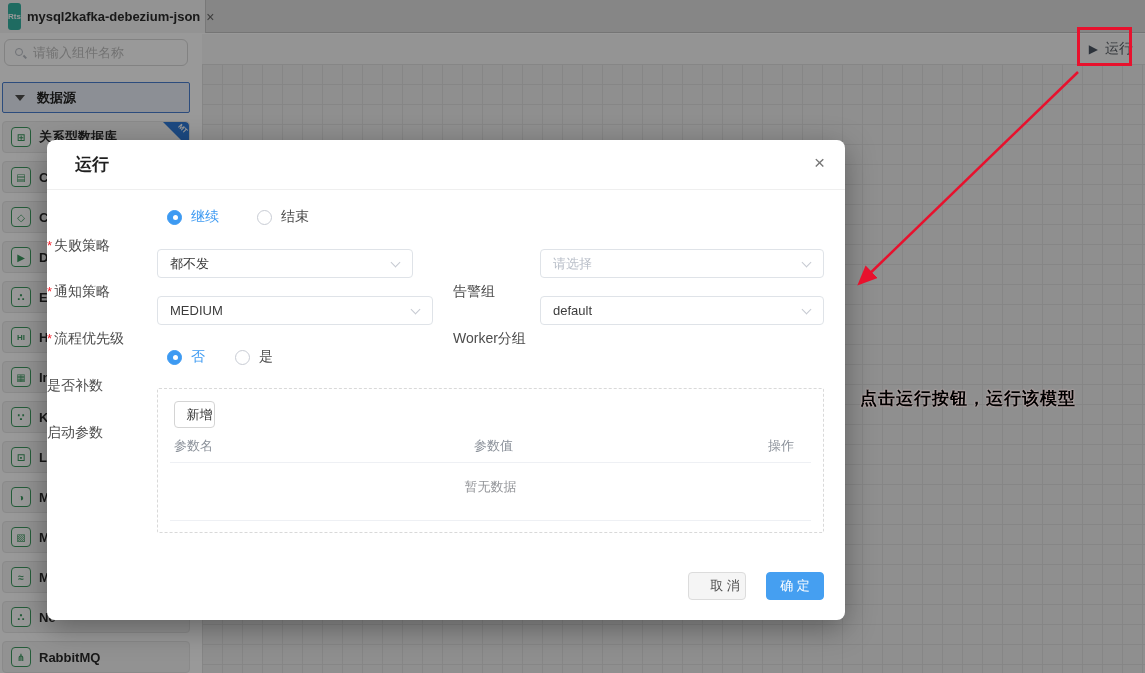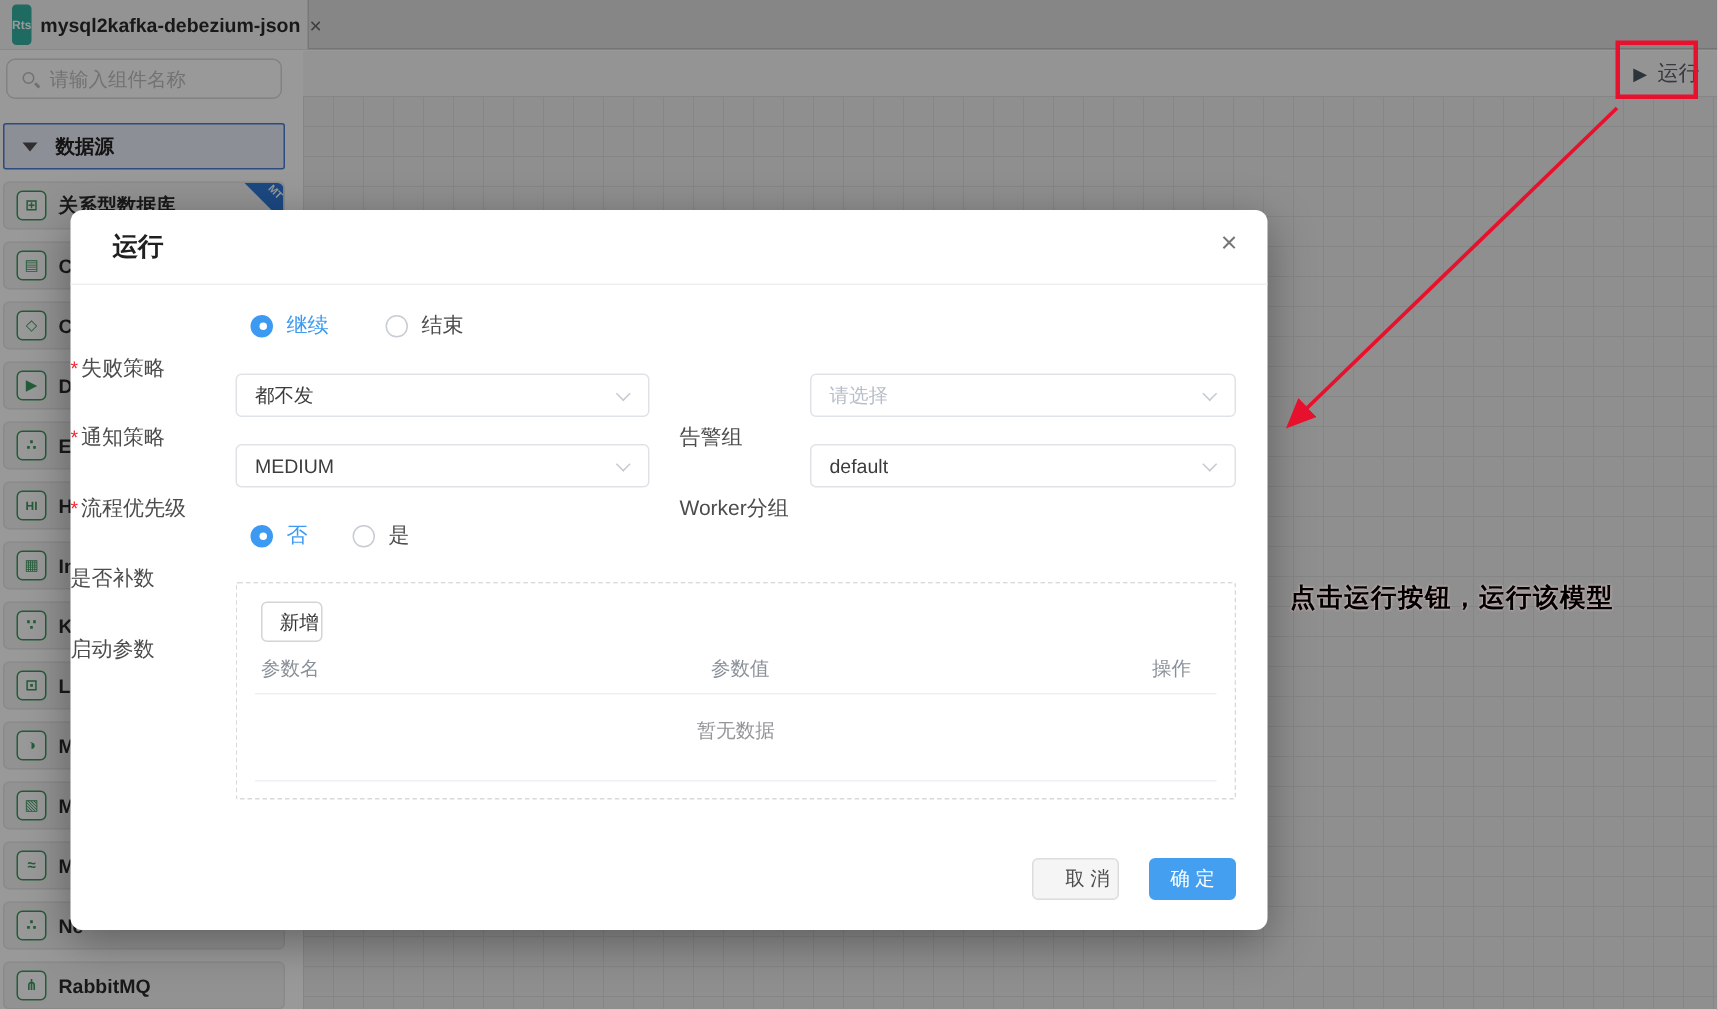--- a/index.html
+++ b/index.html
@@ -191,21 +191,21 @@
         <span class="radio on"></span>
         <span class="radio-lb sel">继续</span>
         <span class="radio-gap"></span>
         <span class="radio"></span>
         <span class="radio-lb">结束</span>
       </span>
     </div>
 
     <div class="m-row" style="top:109px">
       <span class="m-label"><span class="star">*</span><span>通知策略</span></span>
-      <span class="select" style="left:110px;width:276px">
+      <span class="select" style="left:110px;width:256px">
         <span class="val">都不发</span>
         <span class="chev"></span>
       </span>
       <span class="m-label" style="left:406px;width:77px">告警组</span>
       <span class="select" style="left:493px;width:284px">
         <span class="val ph">请选择</span>
         <span class="chev"></span>
       </span>
     </div>
 

